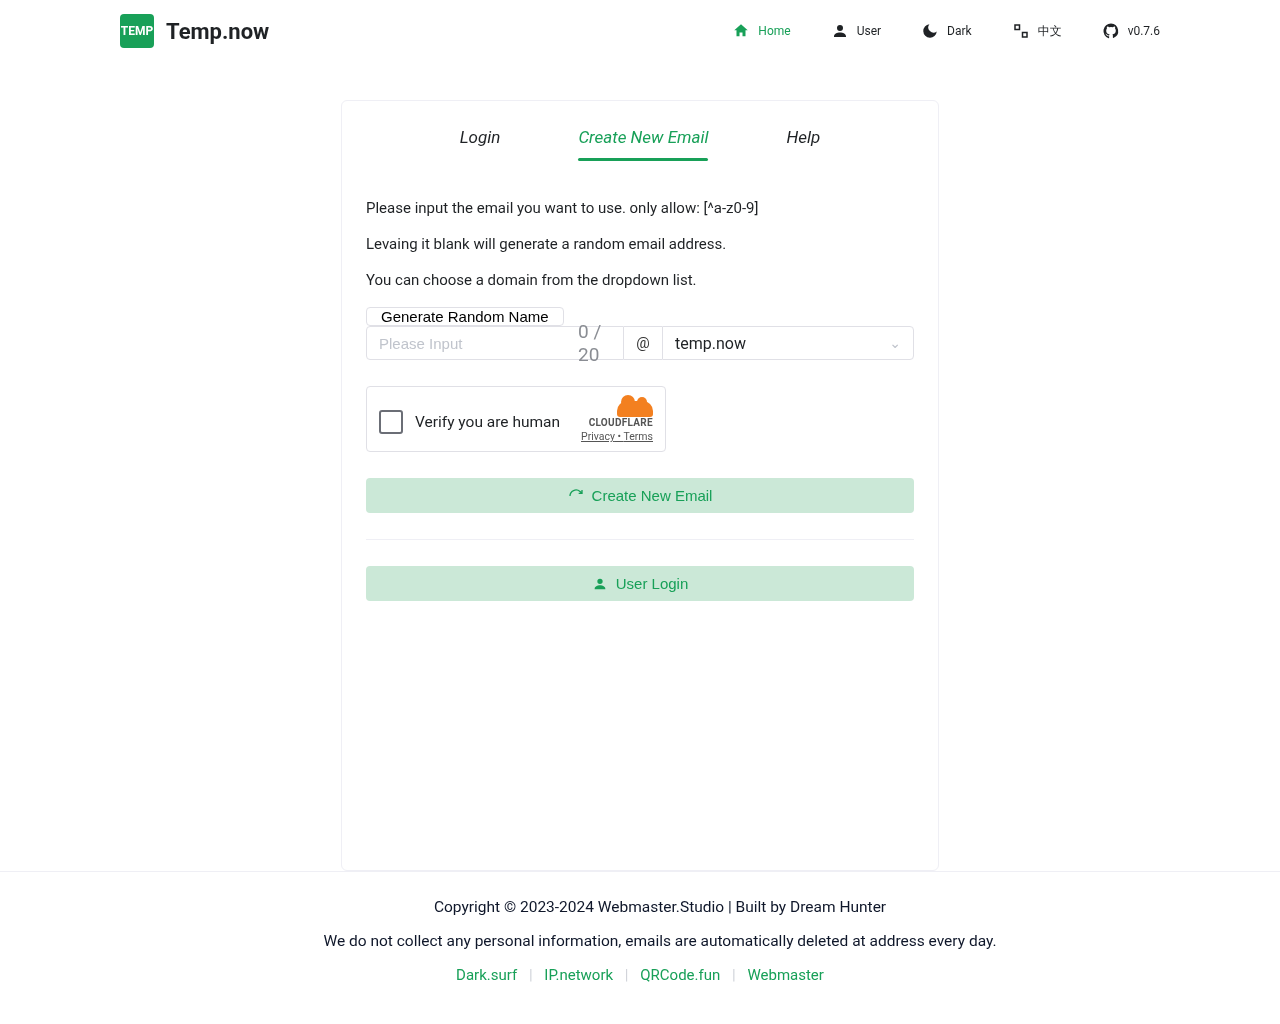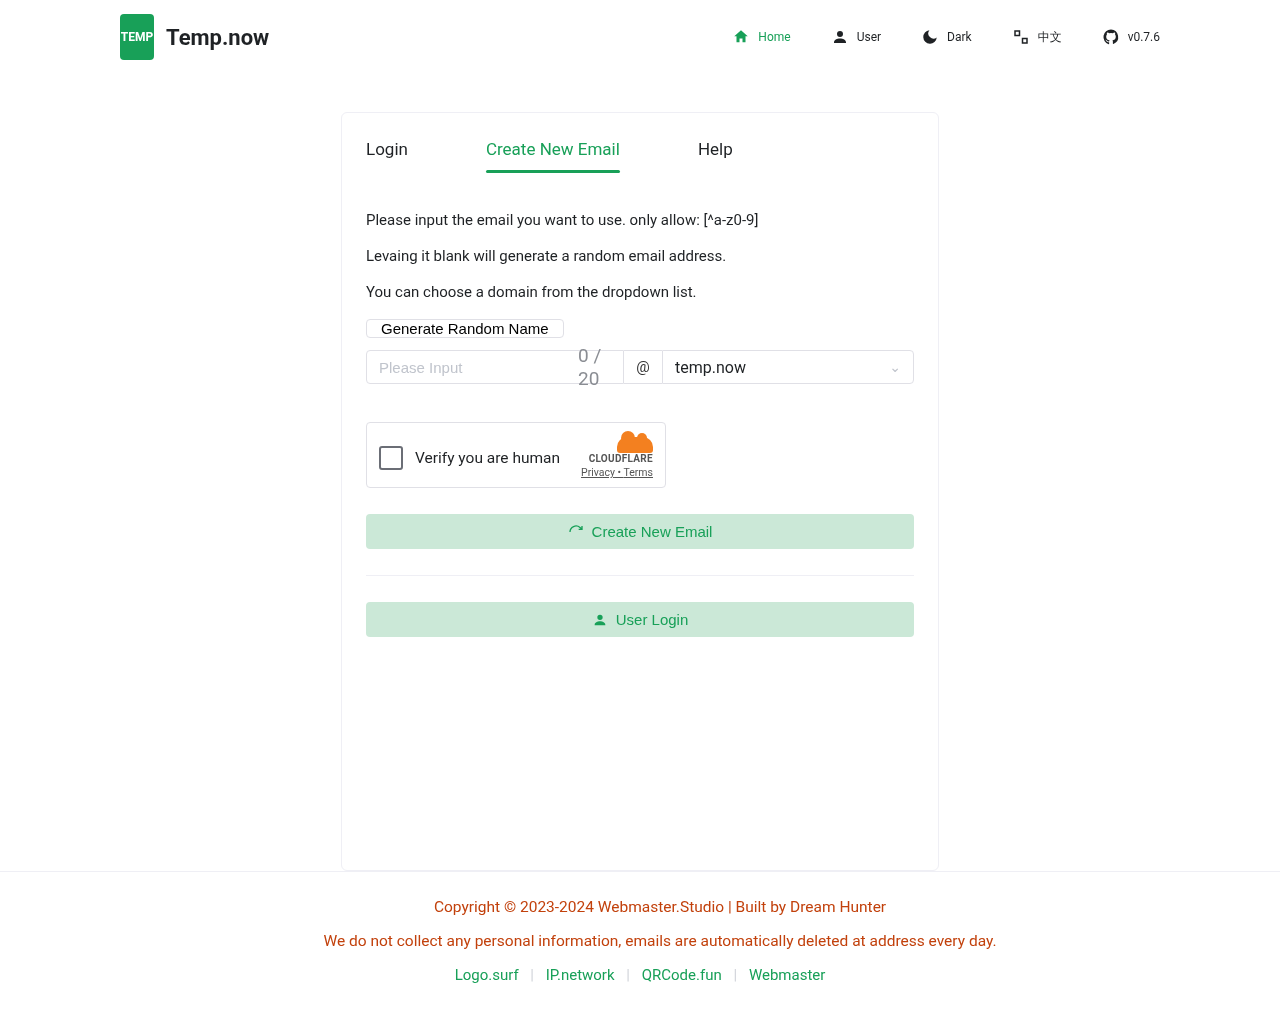--- a/index.html
+++ b/index.html
@@ -12,21 +12,21 @@
     display: flex;
     flex-direction: column;
   }
   
   .header {
     display: flex;
     align-items: center;
     padding: 14px 120px;
   }
   .logo {
-    width: 34px; height: 46px; border-radius: 4px;
+    width: 34px; height: 34px; border-radius: 4px;
     background: #18a058;
     color: #fff; font-size: 12px; font-weight: 700;
     display: flex; align-items: center; justify-content: center;
     margin-right: 12px;
   }
   .brand { font-size: 22px; font-weight: 700; }
   .nav { margin-left: auto; display: flex; gap: 40px; align-items: center; }
   .nav-item { display: flex; align-items: center; gap: 8px; font-size: 12px; cursor: pointer; color: #1f2225; }
   .nav-item.active { color: #18a058; }
   .nav-item svg { width: 18px; height: 18px; }
@@ -34,36 +34,36 @@
 
   
   .main { flex: 1; display: flex; justify-content: center; padding-top: 38px; }
   .card {
     width: 598px;
     background: #fff;
     border: 1px solid #efeff5;
     border-radius: 6px;
     padding: 20px 24px 28px;
   }
-  .tabs { display: flex; gap: 78px; }
+  .tabs { display: flex; justify-content: center; gap: 78px; font-style: italic; }
   .tab { font-size: 17px; padding: 6px 0 14px; cursor: pointer; position: relative; }
   .tab.active { color: #18a058; }
   .tab.active::after {
     content: ""; position: absolute; left: 0; right: 0; bottom: 0;
     height: 3px; background: #18a058; border-radius: 2px;
   }
 
   .content { padding-top: 38px; }
   .instr { font-size: 15px; margin-bottom: 18px; color: #1f2225; }
 
   .gen-btn {
     border: 1px solid #e0e0e6; background: #fff; border-radius: 4px;
     padding: 0 14px; font-size: 15px; cursor: pointer;
   }
-  .input-row { display: flex; margin-top: 12px; }
+  .input-row { display: flex; }
   .input-wrap {
     flex: 0 0 258px; border: 1px solid #e0e0e6; border-radius: 4px 0 0 4px;
     display: flex; align-items: center; padding: 0 12px; height: 34px;
   }
   .input-wrap input {
     border: none; outline: none; flex: 1; font-size: 15px; color: #333;
   }
   .input-wrap input::placeholder { color: #c0c4cc; }
   .counter { font-size: 19px; color: #8a8d93; }
   .at {
@@ -72,21 +72,21 @@
     width: 38px; font-size: 15px; color: #333;
   }
   .domain-select {
     flex: 1; border: 1px solid #e0e0e6; border-radius: 0 4px 4px 0;
     display: flex; align-items: center; padding: 0 12px; height: 34px;
     justify-content: space-between; cursor: pointer;
   }
   .chevron { color: #c0c4cc; font-size: 14px; }
 
   .turnstile {
-    margin-top: 38px; width: 300px; border: 1px solid #e0e0e6; border-radius: 4px;
+    margin-top: 26px; width: 300px; border: 1px solid #e0e0e6; border-radius: 4px;
     padding: 14px 12px 8px; font-size: 15.5px;
     display: flex; flex-direction: column;
   }
   .ts-row { display: flex; align-items: center; gap: 12px; }
   .ts-check { width: 24px; height: 24px; border: 2px solid #6b6e76; border-radius: 3px; }
   .ts-right { margin-left: auto; text-align: right; }
   .cf-logo { display:flex; align-items:flex-end; gap:2px; justify-content:flex-end; }
   .cf-cloud { width:36px; height:16px; background:#f38020; border-radius:10px 10px 3px 3px; position:relative; }
   .cf-cloud::before { content:""; position:absolute; left:4px; top:-6px; width:14px; height:14px; background:#f38020; border-radius:50%; }
   .cf-cloud::after { content:""; position:absolute; right:6px; top:-4px; width:10px; height:10px; background:#f38020; border-radius:50%; }
@@ -100,21 +100,21 @@
   .big-btn {
     margin-top: 26px; width: 100%; background: #cbe8d7; color: #18a058;
     border: none; border-radius: 4px; height: 35px; font-size: 15px;
     display: flex; align-items: center; justify-content: center; gap: 8px;
     cursor: pointer;
   }
   .divider { border-top: 1px solid #efeff5; margin: 26px 0; }
 
   
   .footer { border-top: 1px solid #efeff5; padding: 26px 0 40px; text-align: center; }
-  .footer p { font-size: 15.5px; color: #c2410c; margin-bottom: 16px; padding-left: 40px; }
+  .footer p { font-size: 15.5px; color: #0f172a; margin-bottom: 16px; padding-left: 40px; }
   .footer-links { font-size: 15px; }
   .footer-links a { color: #18a058; text-decoration: none; }
   .footer-links .sep { color: #d0d3d9; margin: 0 8px; }
 
   .icon { display:inline-flex; }
 </style>
 </head>
 <body>
 
 <div class="header">
@@ -227,21 +227,21 @@
         <span>User Login</span>
       </button>
     </div>
   </div>
 </div>
 
 <div class="footer">
   <p>Copyright © 2023-2024 Webmaster.Studio | Built by Dream Hunter</p>
   <p>We do not collect any personal information, emails are automatically deleted at address every day.</p>
   <div class="footer-links">
-    <a>Logo.surf</a>
+    <a>Dark.surf</a>
     <span class="sep">|</span>
     <a>IP.network</a>
     <span class="sep">|</span>
     <a>QRCode.fun</a>
     <span class="sep">|</span>
     <a>Webmaster</a>
   </div>
 </div>
 
 </body></html>

